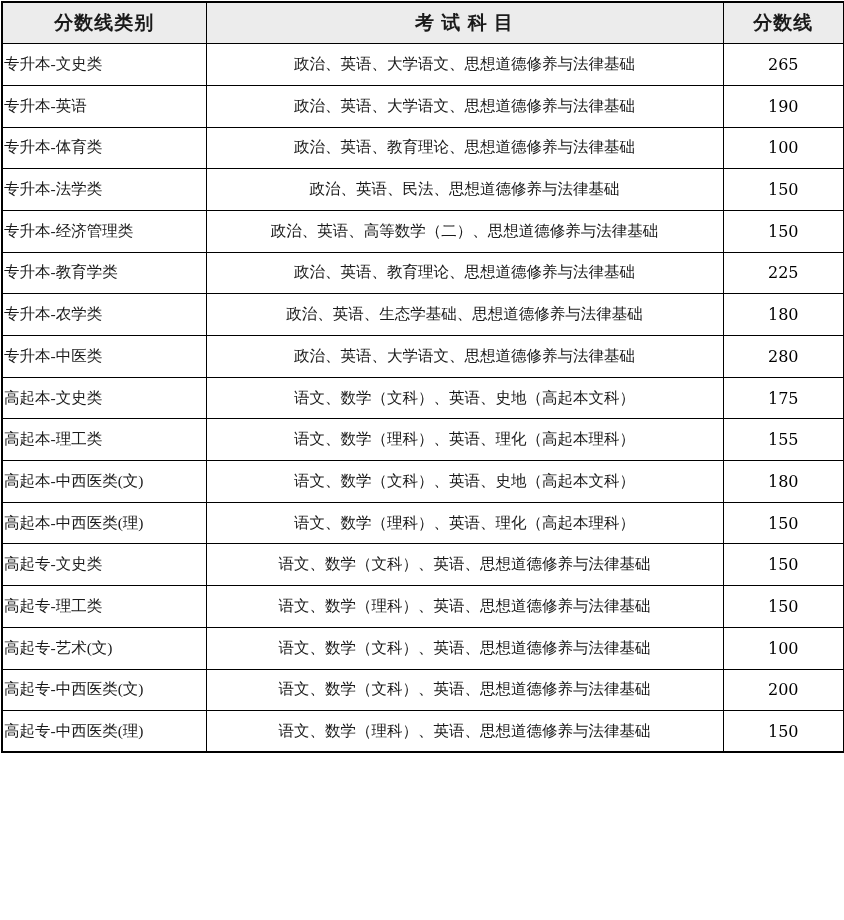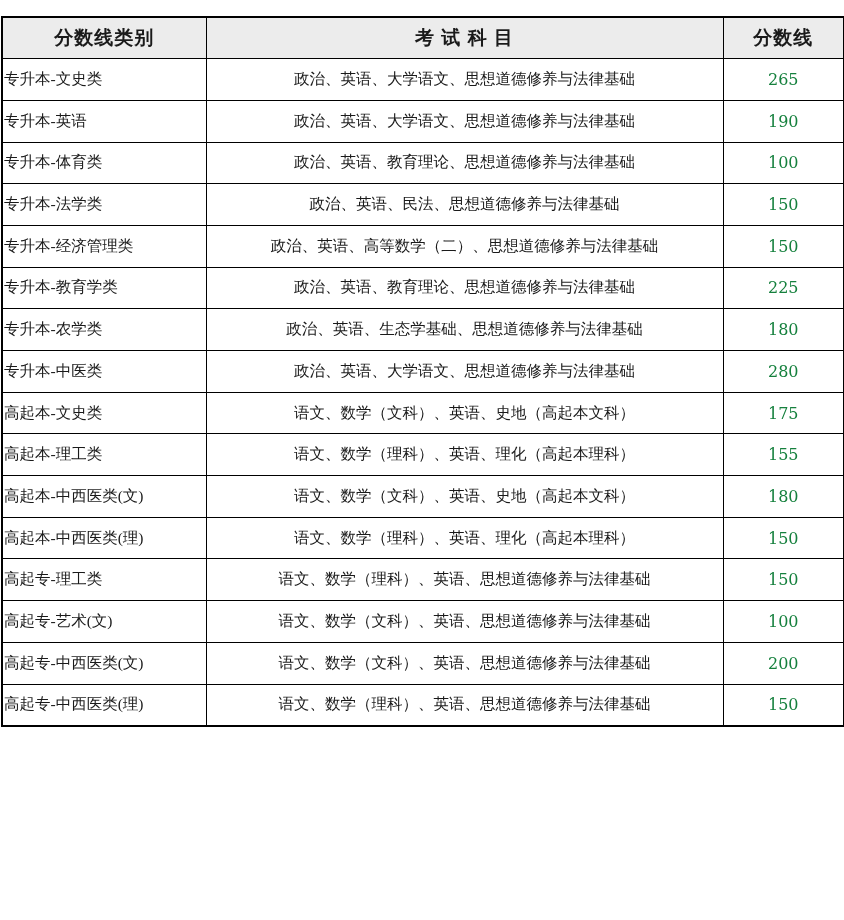--- a/index.html
+++ b/index.html
@@ -13,21 +13,21 @@
   }
   .table-wrap {
     width: 844px;
     height: 920px;
   }
   table.score-table {
     border-collapse: collapse;
     table-layout: fixed;
     width: 842px;
     margin-left: 1px;
-    margin-top: 16px;
+    margin-top: 1px;
     border: 2px solid #000000;
   }
   table.score-table th,
   table.score-table td {
     border: 1px solid #000000;
     height: 41.7px;
     vertical-align: middle;
     overflow: hidden;
     white-space: nowrap;
   }
@@ -52,21 +52,21 @@
   }
   td.subjects {
     font-family: "Liberation Serif", serif;
     font-size: 15.5px;
     color: #1a1a1a;
     text-align: center;
   }
   td.score {
     font-family: "DejaVu Serif", serif;
     font-size: 16px;
-    color: #15803d;
+    color: #000000;
     text-align: center;
   }
 </style>
 </head>
 <body>
 
 <div class="table-wrap">
   <table class="score-table">
     <colgroup>
       <col class="col-category">
@@ -135,20 +135,25 @@
           <td class="category">高起本-中西医类(文)</td>
           <td class="subjects">语文、数学（文科）、英语、史地（高起本文科）</td>
           <td class="score">180</td>
         </tr>
         <tr>
           <td class="category">高起本-中西医类(理)</td>
           <td class="subjects">语文、数学（理科）、英语、理化（高起本理科）</td>
           <td class="score">150</td>
         </tr>
         <tr>
+          <td class="category">高起专-文史类</td>
+          <td class="subjects">语文、数学（文科）、英语、思想道德修养与法律基础</td>
+          <td class="score">150</td>
+        </tr>
+        <tr>
           <td class="category">高起专-理工类</td>
           <td class="subjects">语文、数学（理科）、英语、思想道德修养与法律基础</td>
           <td class="score">150</td>
         </tr>
         <tr>
           <td class="category">高起专-艺术(文)</td>
           <td class="subjects">语文、数学（文科）、英语、思想道德修养与法律基础</td>
           <td class="score">100</td>
         </tr>
         <tr>

